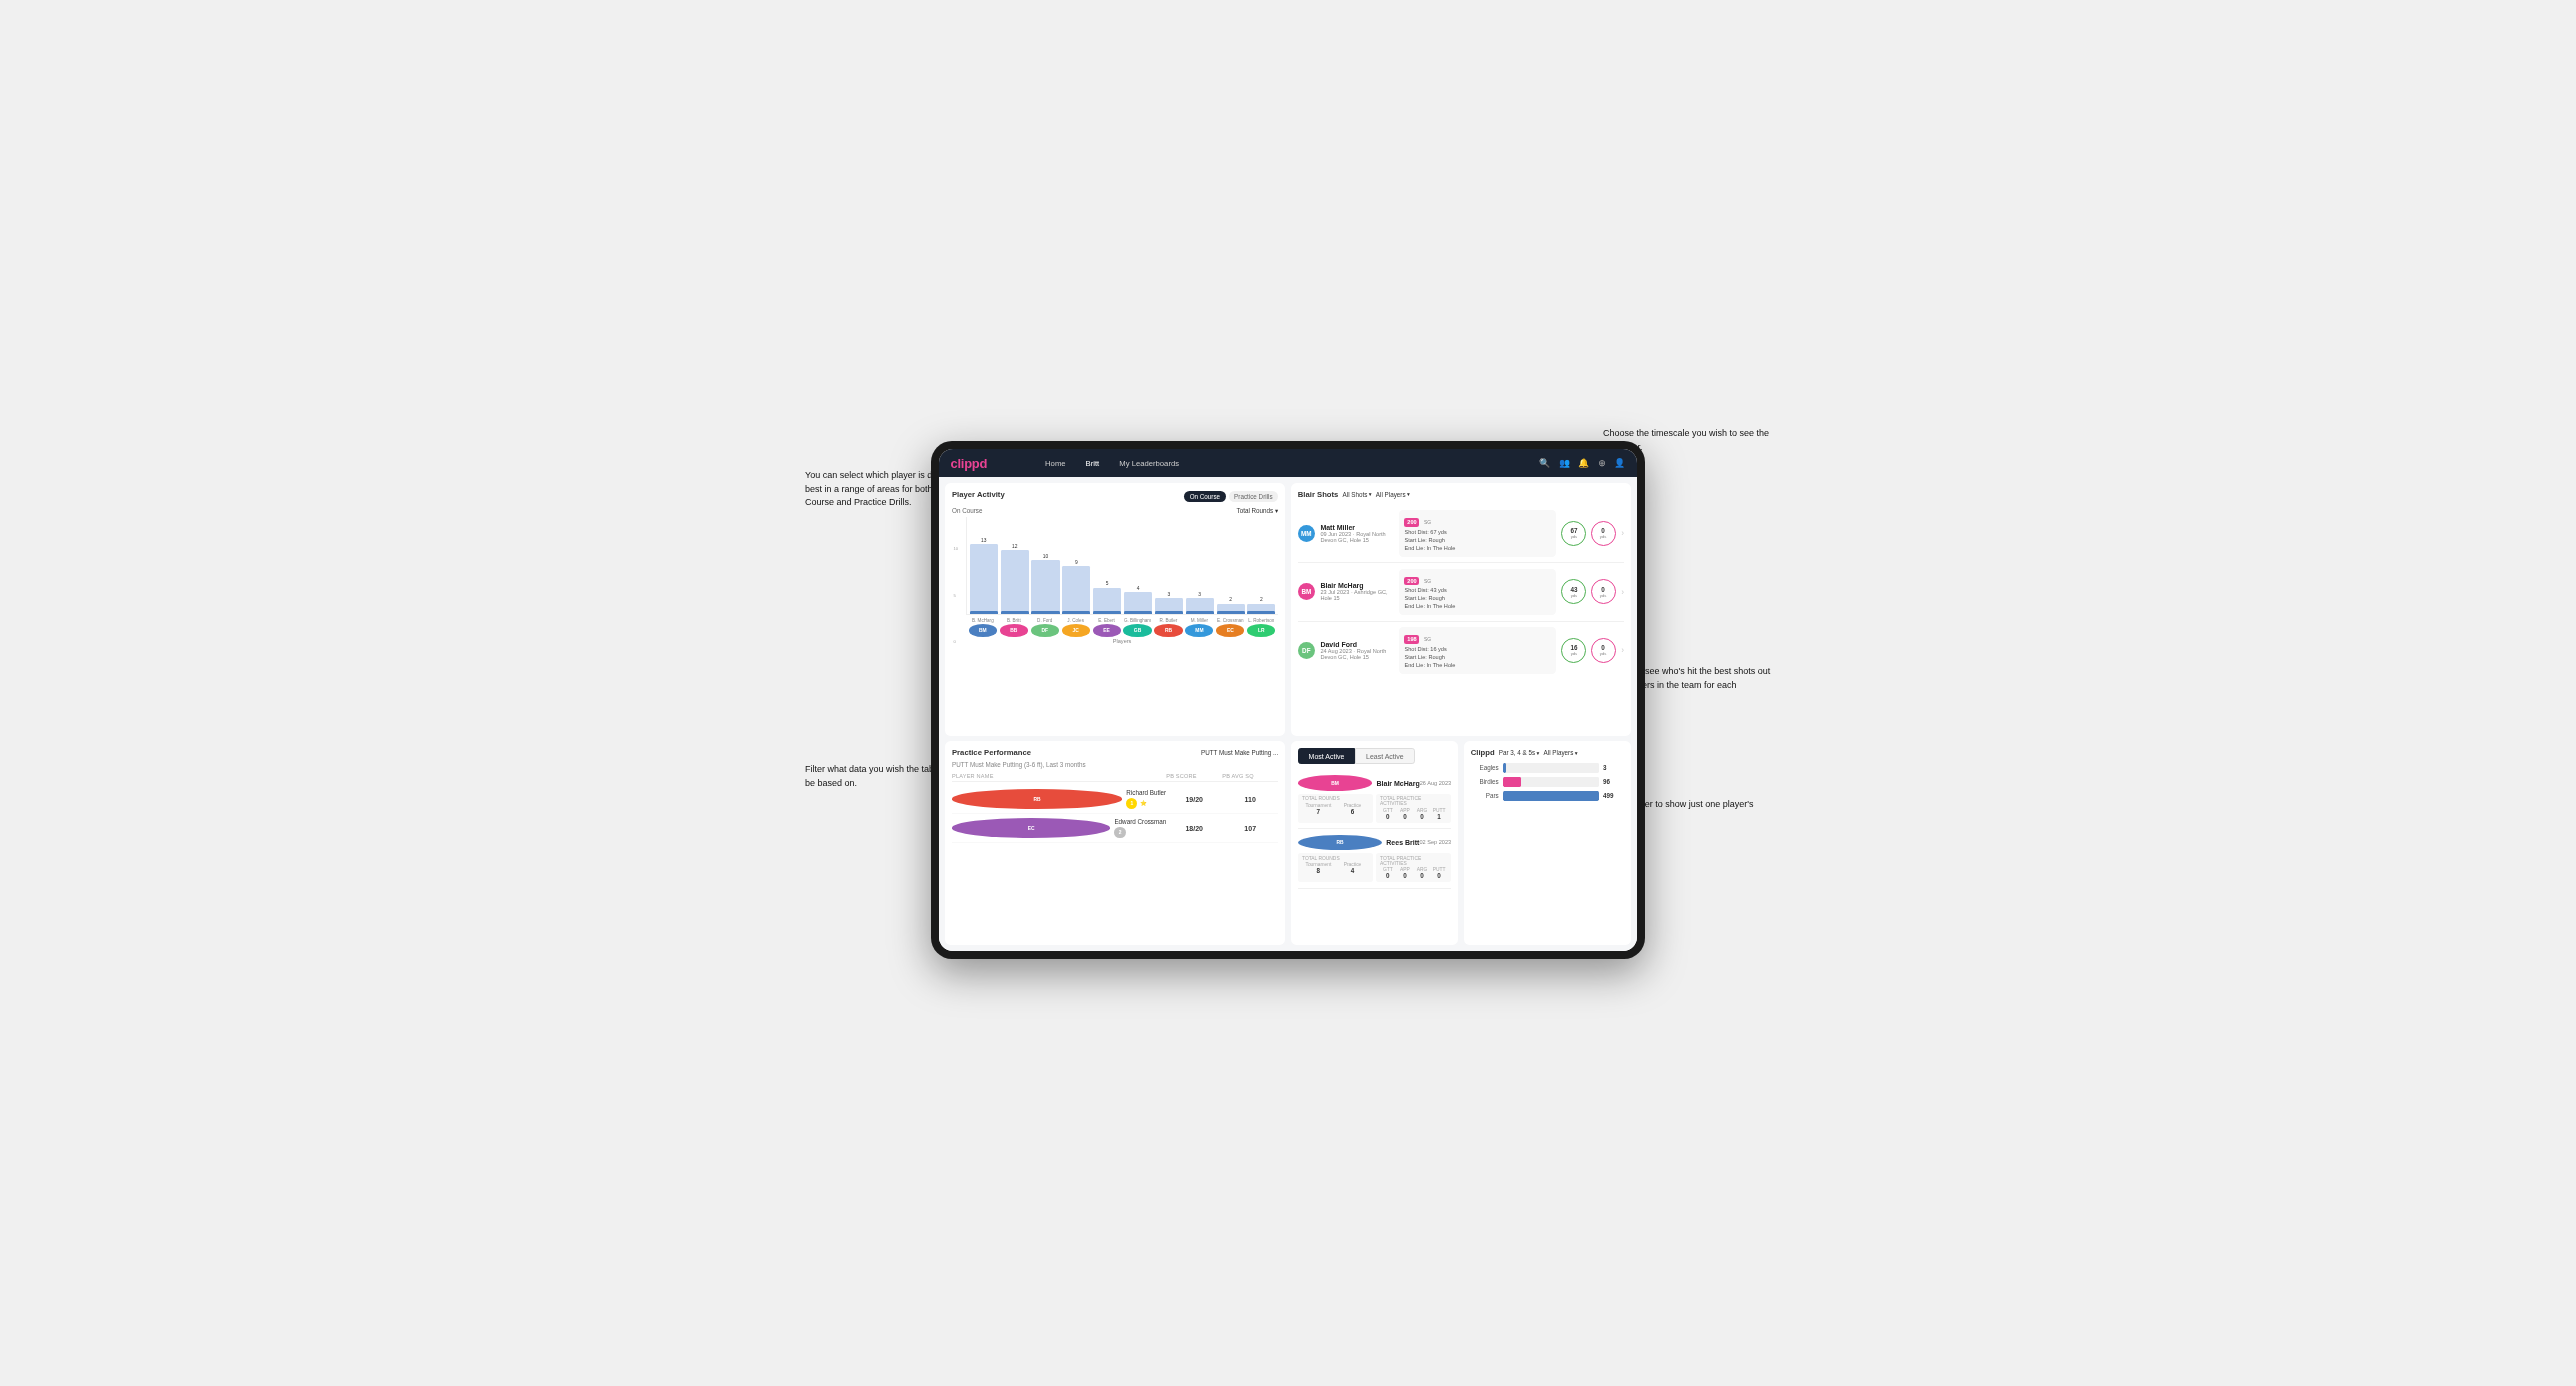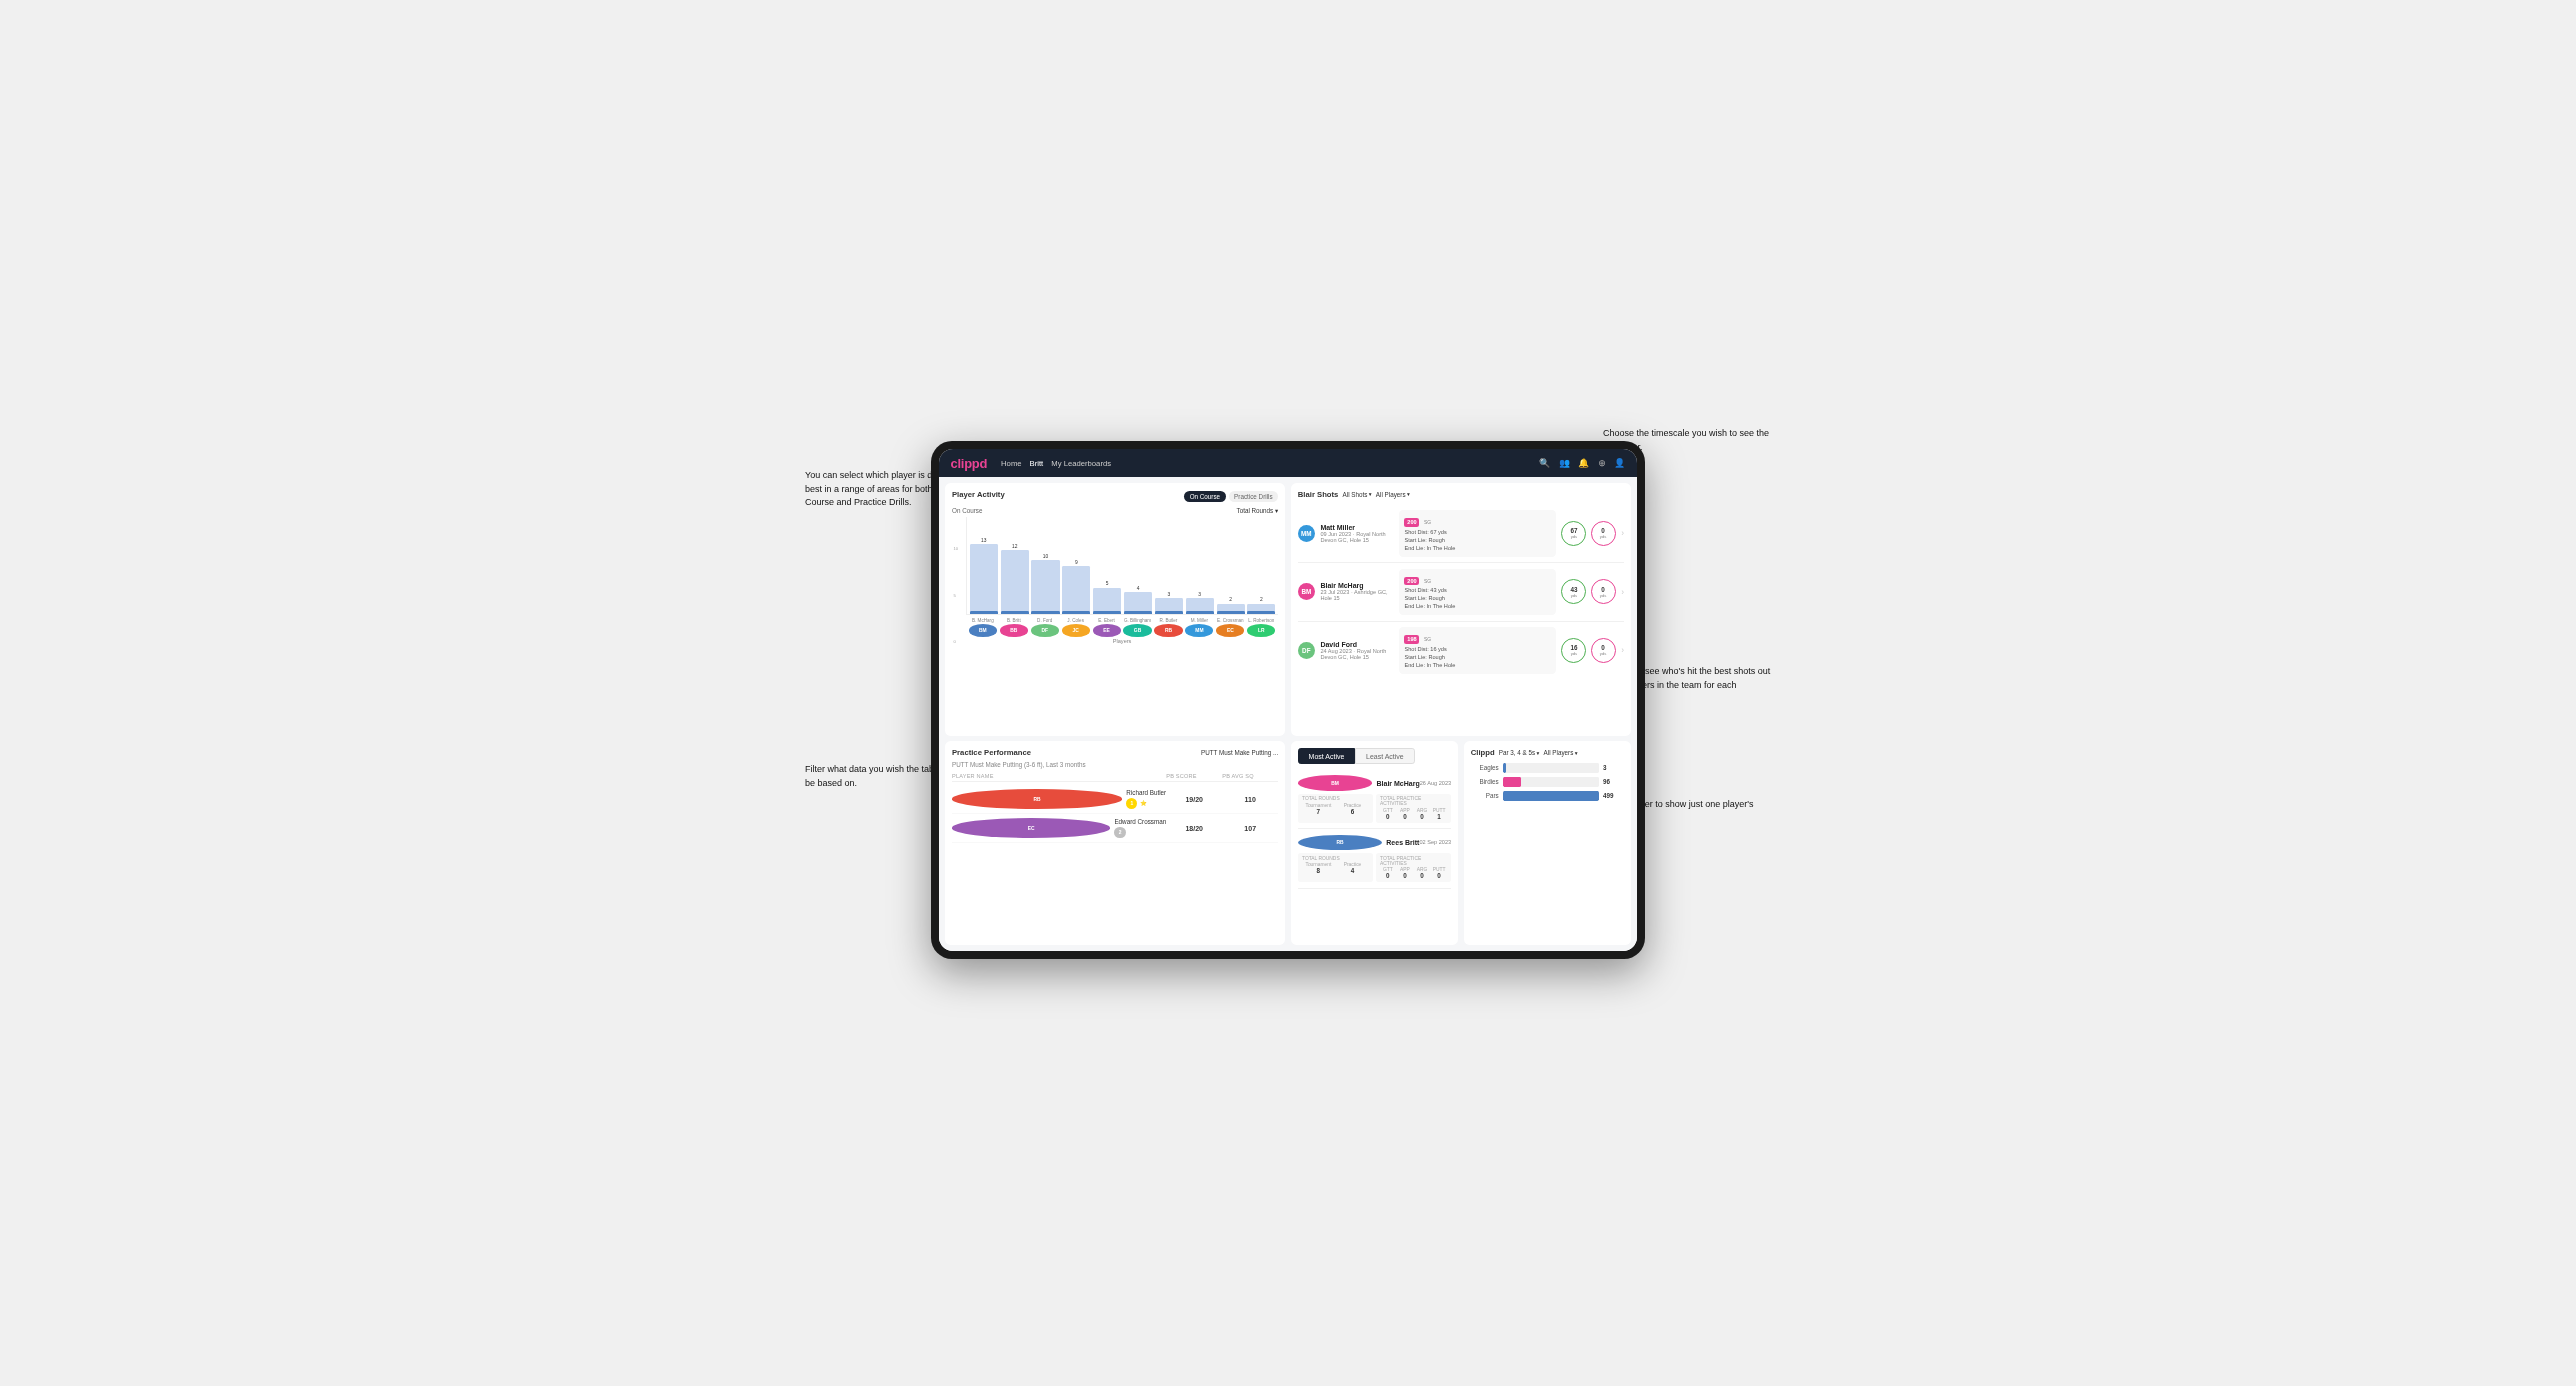--- a/index.html
+++ b/index.html
@@ -89,21 +89,22 @@
       flex-shrink: 0;
     }
     .navbar-brand {
       color: #e84393;
       font-weight: 700;
       font-size: 13px;
       letter-spacing: -0.3px;
     }
     .navbar-links {
       display: flex;
-      gap: 8px;
+      gap: 20px;
+      margin-left: 44px;
     }
     .navbar-link {
       color: #ccc;
       font-size: 7.7px;
       cursor: pointer;
     }
     .navbar-link.active { color: #fff; }
     .navbar-spacer { flex: 1; }
     .navbar-icons {
       display: flex;

